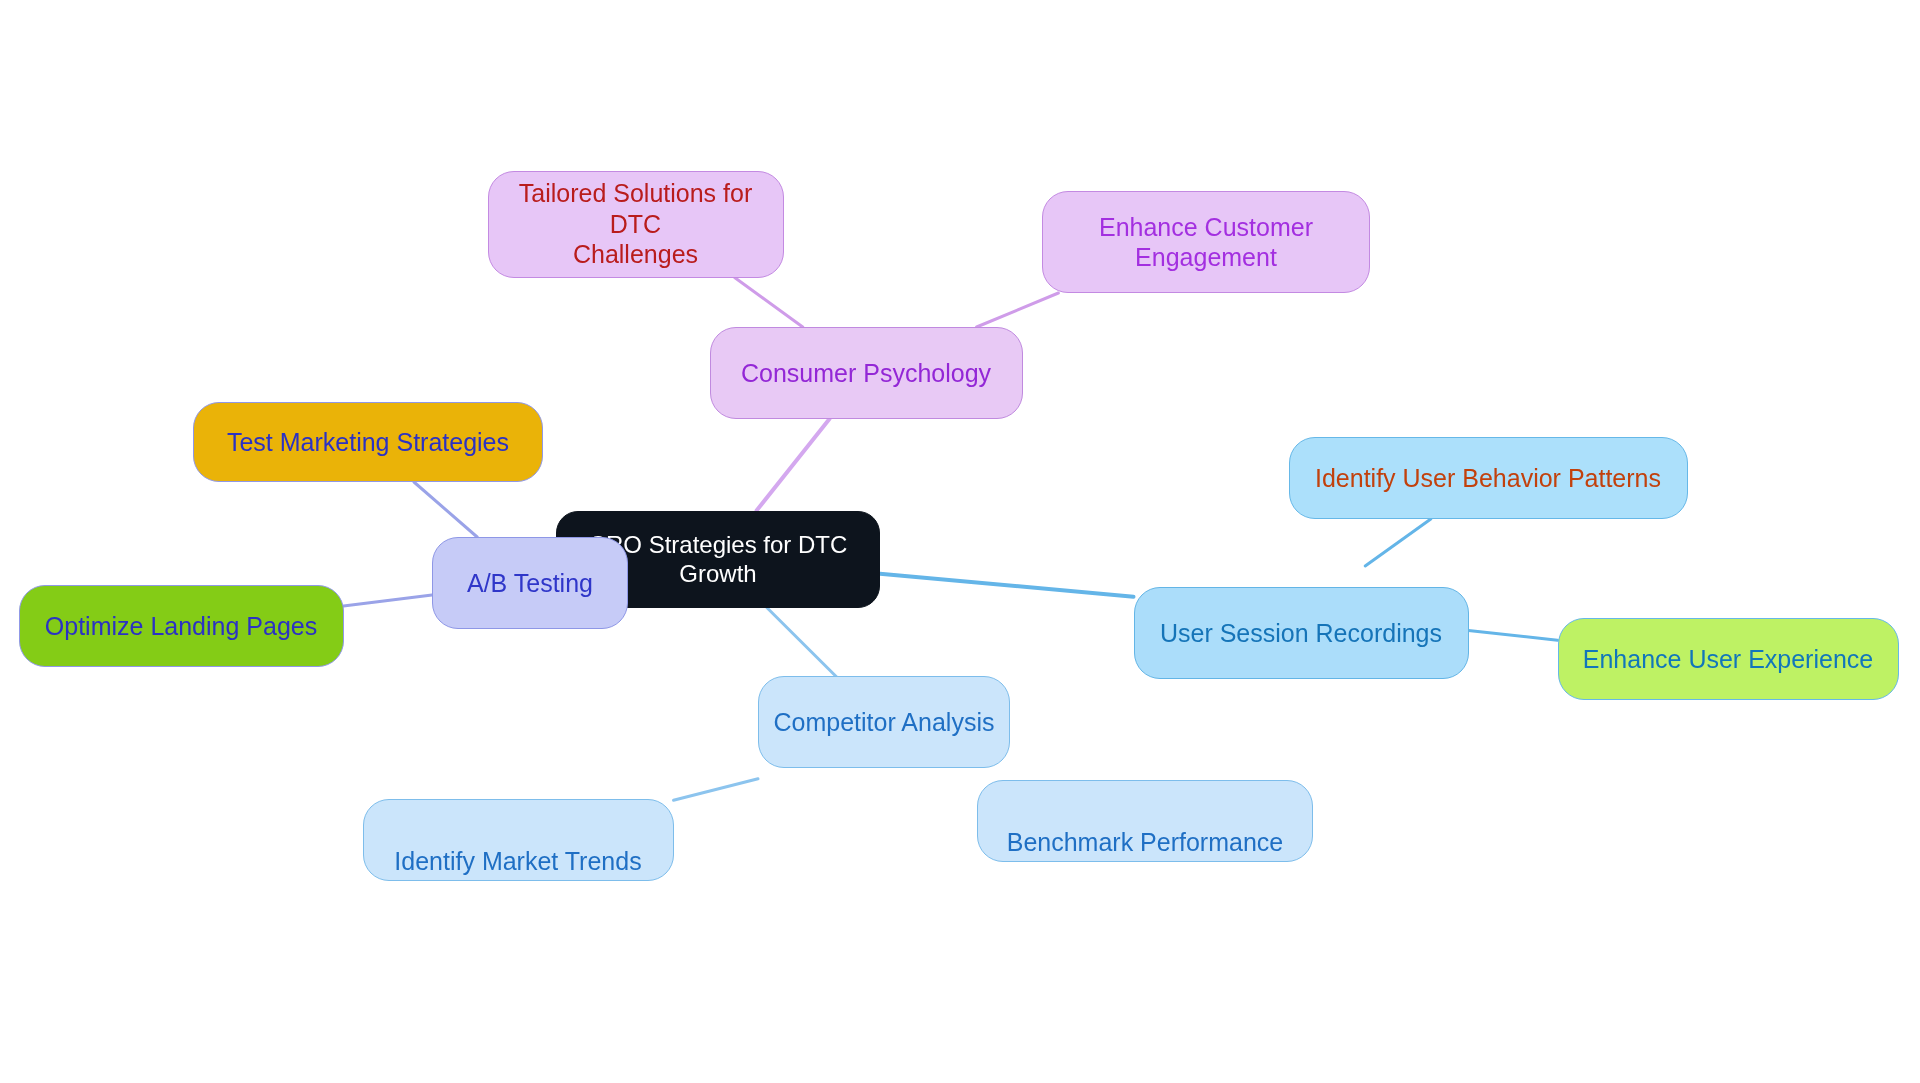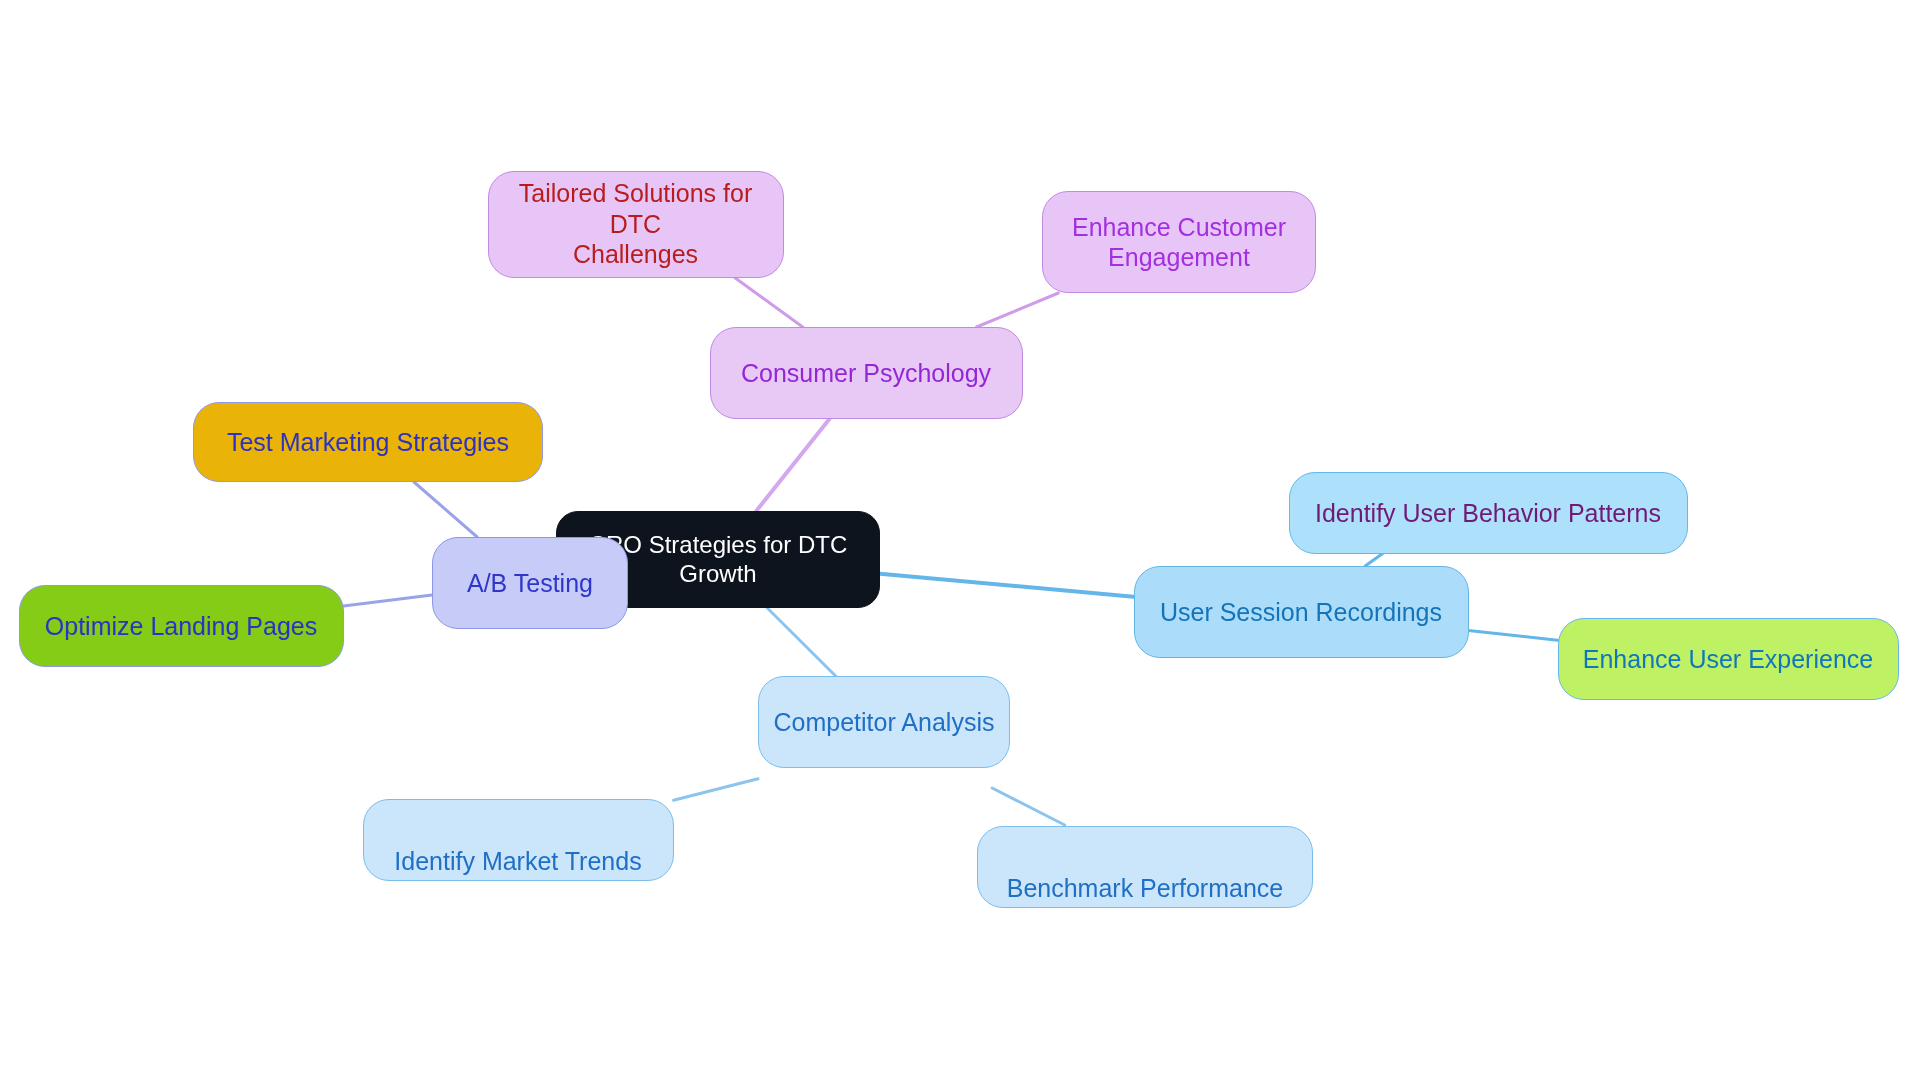--- a/index.html
+++ b/index.html
@@ -75,20 +75,21 @@
     color: #2b32c4;
     border-radius: 26px;
     font-size: 25px;
   }
   .node-branch-sky {
     background: #abddfa;
     border-color: #63b5e6;
     color: #1574b8;
     border-radius: 26px;
     font-size: 25px;
+    margin-top: 21px;
   }
   .node-branch-paleblue {
     background: #cbe5fb;
     border-color: #7dbdeb;
     color: #1f6fc4;
     border-radius: 26px;
     font-size: 25px;
   }
   .node-leaf-sky {
     background: #ace0fb;
@@ -123,25 +124,25 @@
       <line x1="1468.5" y1="630.4367681498829" x2="1557.5" y2="640.2330210772834" stroke="#64b5e8" stroke-width="3" stroke-linecap="round"></line>
       <line x1="758" y1="778.75" x2="673.5" y2="800.3151041666666" stroke="#8cc4ee" stroke-width="3" stroke-linecap="round"></line>
       <line x1="992.1451612903226" y1="788" x2="1064.6532258064517" y2="825" stroke="#8cc4ee" stroke-width="3" stroke-linecap="round"></line>
     </svg>
   <div id="node-layer">
       <div class="node node-root" style="left: 556px; top: 510.5px; width: 324px; height: 97px; background: rgb(13, 20, 29); border-color: rgb(13, 20, 29); color: rgb(255, 255, 255);"><span>CRO Strategies for DTC
 Growth</span></div>
       <div class="node node-branch-purple" style="left: 709.5px; top: 327px; width: 313px; height: 92px; background: rgb(232, 201, 245); border-color: rgb(192, 138, 223); color: rgb(147, 39, 214);"><span>Consumer Psychology</span></div>
       <div class="node node-leaf-purple" style="left: 487.5px; top: 170.5px; width: 296px; height: 107px; background: rgb(231, 198, 247); border-color: rgb(195, 138, 226); color: #b91c1c;"><span>Tailored Solutions for DTC
 Challenges</span></div>
-      <div class="node node-leaf-purple" style="left: 1042px; top: 191px; width: 274px; height: 102px; background: rgb(231, 198, 247); border-color: rgb(195, 138, 226); color: rgb(163, 47, 224);"><span>Enhance Customer
+      <div class="node node-leaf-purple" style="left: 1042px; top: 191px; width: 328px; height: 102px; background: rgb(231, 198, 247); border-color: rgb(195, 138, 226); color: rgb(163, 47, 224);"><span>Enhance Customer
 Engagement</span></div>
       <div class="node node-branch-periwinkle" style="left: 432px; top: 537px; width: 196px; height: 92px; background: rgb(198, 203, 247); border-color: rgb(142, 151, 230); color: rgb(47, 54, 201);"><span>A/B Testing</span></div>
       <div class="node node-leaf-periwinkle" style="left: 193px; top: 402px; width: 350px; height: 80px; background: #eab308; border-color: rgb(144, 152, 231); color: rgb(43, 50, 196);"><span>Test Marketing Strategies</span></div>
       <div class="node node-leaf-periwinkle" style="left: 18.5px; top: 585px; width: 325px; height: 82px; background: #84cc16; border-color: rgb(144, 152, 231); color: rgb(43, 50, 196);"><span>Optimize Landing Pages</span></div>
       <div class="node node-branch-sky" style="left: 1133.5px; top: 566px; width: 335px; height: 92px; background: rgb(171, 221, 250); border-color: rgb(99, 181, 230); color: rgb(21, 116, 184);"><span>User Session Recordings</span></div>
-      <div class="node node-leaf-sky" style="left: 1288.5px; top: 437px; width: 399px; height: 82px; background: rgb(172, 224, 251); border-color: rgb(102, 184, 232); color: #701a75; margin-top: 35px;"><span>Identify User Behavior Patterns</span></div>
+      <div class="node node-leaf-sky" style="left: 1288.5px; top: 437px; width: 399px; height: 82px; background: rgb(172, 224, 251); border-color: rgb(102, 184, 232); color: #c2410c;"><span>Identify User Behavior Patterns</span></div>
       <div class="node node-leaf-sky" style="left: 1557.5px; top: 618px; width: 341px; height: 82px; background: #bef264; border-color: rgb(102, 184, 232); color: rgb(17, 118, 187);"><span>Enhance User Experience</span></div>
       <div class="node node-branch-paleblue" style="left: 758px; top: 676px; width: 252px; height: 92px; background: rgb(203, 229, 251); border-color: rgb(125, 189, 235); color: rgb(31, 111, 196);"><span>Competitor Analysis</span></div>
       <div class="node node-leaf-paleblue" style="left: 362.5px; top: 799px; width: 311px; height: 82px; background: rgb(203, 229, 251); border-color: rgb(125, 189, 235); color: rgb(31, 111, 196);"><span>Identify Market Trends</span></div>
-      <div class="node node-leaf-paleblue" style="left: 977px; top: 826px; width: 336px; height: 82px; background: rgb(203, 229, 251); border-color: rgb(125, 189, 235); color: rgb(31, 111, 196);"><span>Benchmark Performance</span></div>
+      <div class="node node-leaf-paleblue" style="left: 977px; top: 780px; width: 336px; height: 82px; background: rgb(203, 229, 251); border-color: rgb(125, 189, 235); color: rgb(31, 111, 196);"><span>Benchmark Performance</span></div>
     </div>
 </div>
 
 </body></html>

